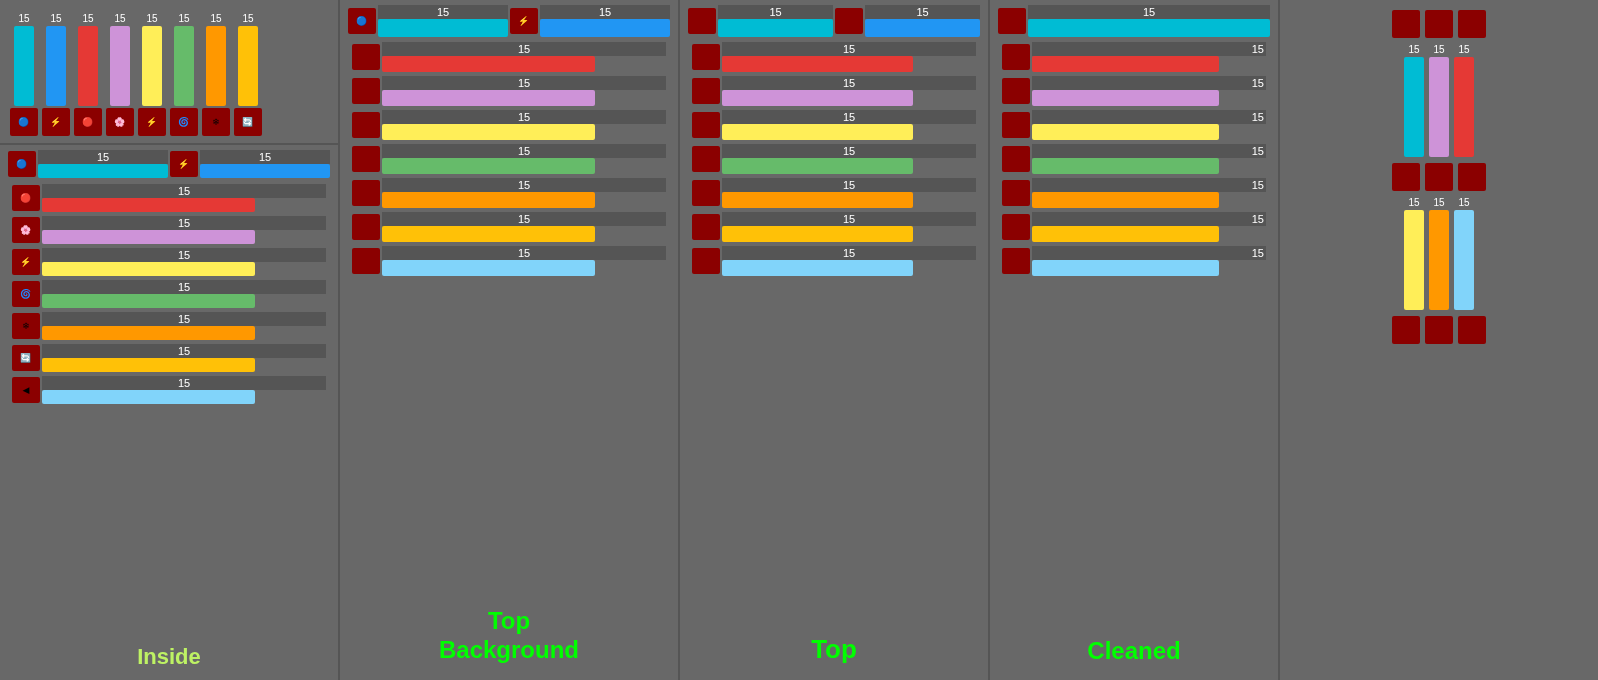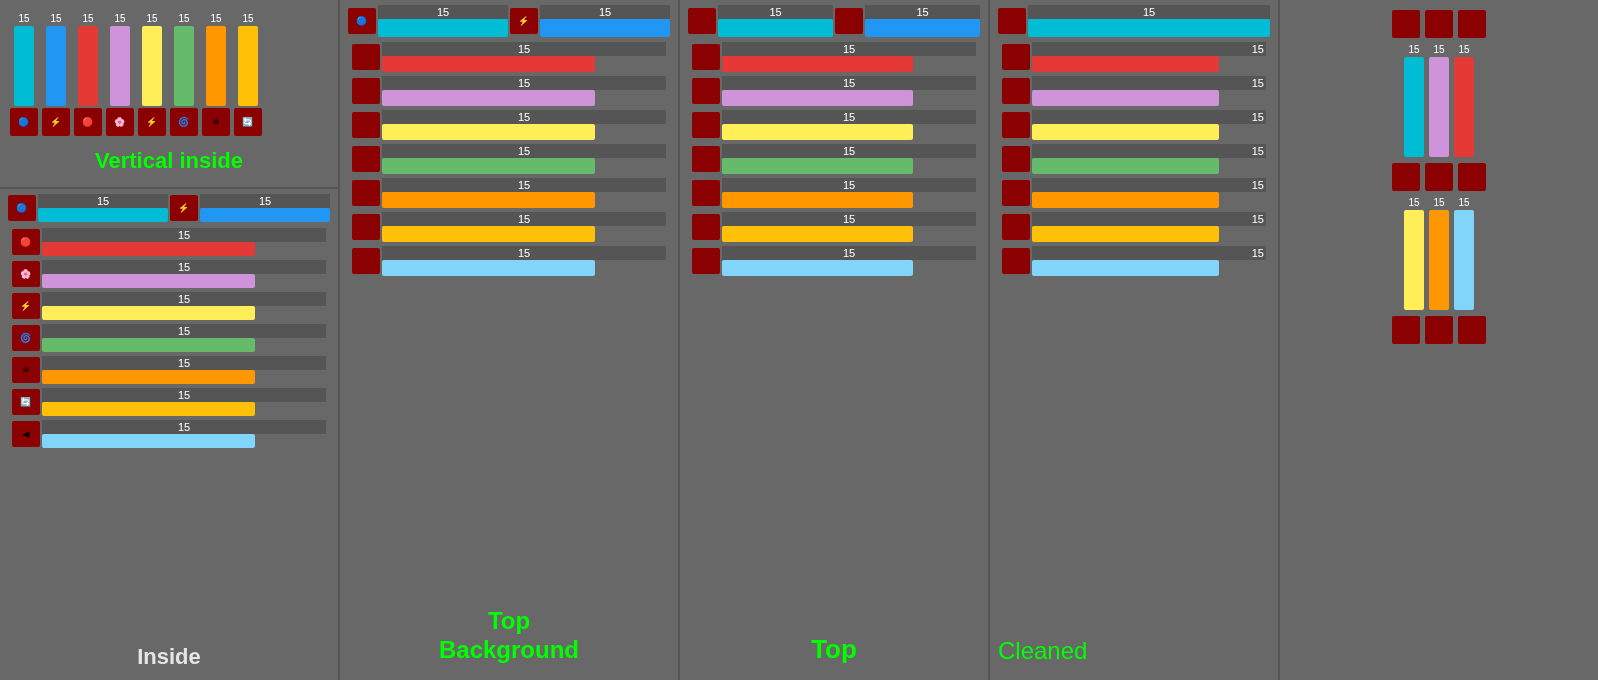--- a/index.html
+++ b/index.html
@@ -76,21 +76,20 @@
           <span style="color:white;font-size:10px;">15</span>
           <div style="width:20px;height:80px;background:#ff9800;border-radius:2px;"></div>
           <div style="width:28px;height:28px;background:#8B0000;border-radius:2px;display:flex;align-items:center;justify-content:center;font-size:9px;">❄</div>
         </div>
         <div class="vert-col">
           <span style="color:white;font-size:10px;">15</span>
           <div style="width:20px;height:80px;background:#ffc107;border-radius:2px;"></div>
           <div style="width:28px;height:28px;background:#8B0000;border-radius:2px;display:flex;align-items:center;justify-content:center;font-size:9px;">🔄</div>
         </div>
       </div>
-      <div style="color:#00ff00;font-size:22px;font-weight:bold;text-align:center;padding:10px 0 8px 0;">Vertical inside</div>
     </div>
 
     <div style="background:#686868; flex:1; padding:5px 8px 5px 8px; display:flex; flex-direction:column;">
 
       <div style="display:flex; flex-direction:row; align-items:center; margin-bottom:4px; gap:2px;">
         <div style="width:28px;height:26px;background:#8B0000;border-radius:2px;display:flex;align-items:center;justify-content:center;font-size:9px;">🔵</div>
         <div style="flex:1;">
           <div style="background:#555;color:white;font-size:11px;text-align:center;line-height:14px;">15</div>
           <div style="height:14px;background:#00bcd4;border-radius:2px;"></div>
         </div>
@@ -144,21 +143,21 @@
         </div>
       </div>
       <div class="bar-row">
         <div style="width:28px;height:26px;background:#8B0000;border-radius:2px;display:flex;align-items:center;justify-content:center;font-size:9px;">◀</div>
         <div style="flex:1;">
           <div style="background:#555;color:white;font-size:11px;text-align:center;line-height:14px;">15</div>
           <div style="height:14px;background:#81d4fa;width:75%;border-radius:2px;"></div>
         </div>
       </div>
 
-      <div style="color:#e5e5e5;font-size:22px;font-weight:bold;text-align:center;margin-top:auto;padding:10px 0 5px 0;">Inside</div>
+      <div style="color:#bef264;font-size:22px;font-weight:bold;text-align:center;margin-top:auto;padding:10px 0 5px 0;">Inside</div>
     </div>
   </div>
 
   <div style="width:340px; height:680px; background:#686868; border-right:2px solid #555; display:flex; flex-direction:column; padding:5px 8px;">
 
     <div style="display:flex;flex-direction:row;align-items:center;gap:2px;margin-bottom:3px;">
       <div style="width:28px;height:26px;background:#8B0000;border-radius:2px;display:flex;align-items:center;justify-content:center;font-size:9px;">🔵</div>
       <div style="flex:1;">
         <div style="background:#555;color:white;font-size:11px;text-align:center;line-height:14px;">15</div>
         <div style="height:18px;background:#00bcd4;border-radius:2px;"></div>
@@ -344,21 +343,21 @@
       </div>
     </div>
     <div class="bar-row">
       <div style="width:28px;height:26px;background:#8B0000;border-radius:2px;"></div>
       <div style="flex:1;">
         <div style="background:#555;color:white;font-size:11px;text-align:right;padding-right:2px;line-height:14px;">15</div>
         <div style="height:16px;background:#81d4fa;width:80%;border-radius:2px;"></div>
       </div>
     </div>
 
-    <div style="color:#00ff00;font-size:24px;font-weight:normal;margin-top:auto;padding:20px 0 10px 0;">Cleaned</div>
+    <div style="color:#00ff00;font-size:24px;font-weight:bold;text-align:center;margin-top:auto;padding:20px 0 10px 0;">Cleaned</div>
   </div>
 
   <div style="flex:1; height:680px; background:#686868; display:flex; flex-direction:column; padding:5px;">
 
     <div style="display:flex;flex-direction:row;gap:5px;justify-content:center;padding:5px 0 3px 0;">
       <div class="vert-col">
         <div style="width:28px;height:28px;background:#8B0000;border-radius:2px;"></div>
       </div>
       <div class="vert-col">
         <div style="width:28px;height:28px;background:#8B0000;border-radius:2px;"></div>

